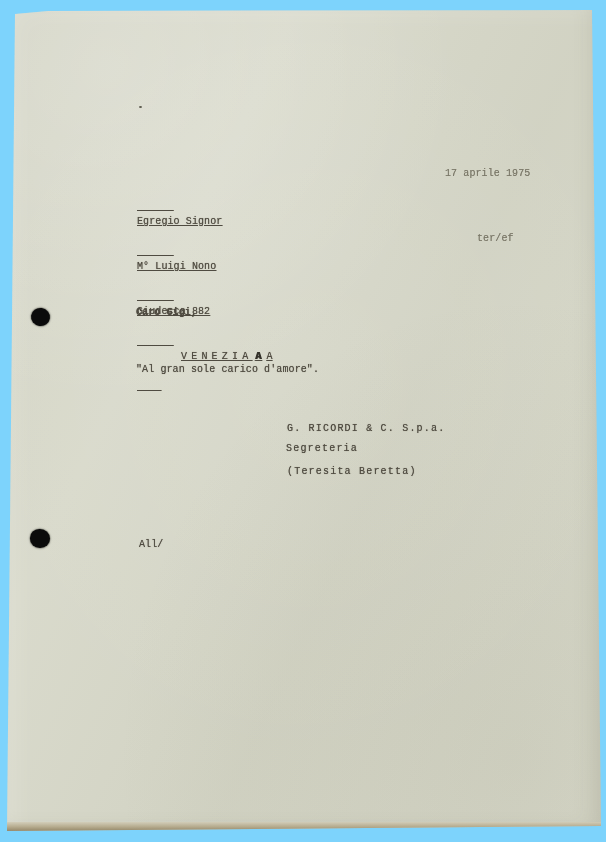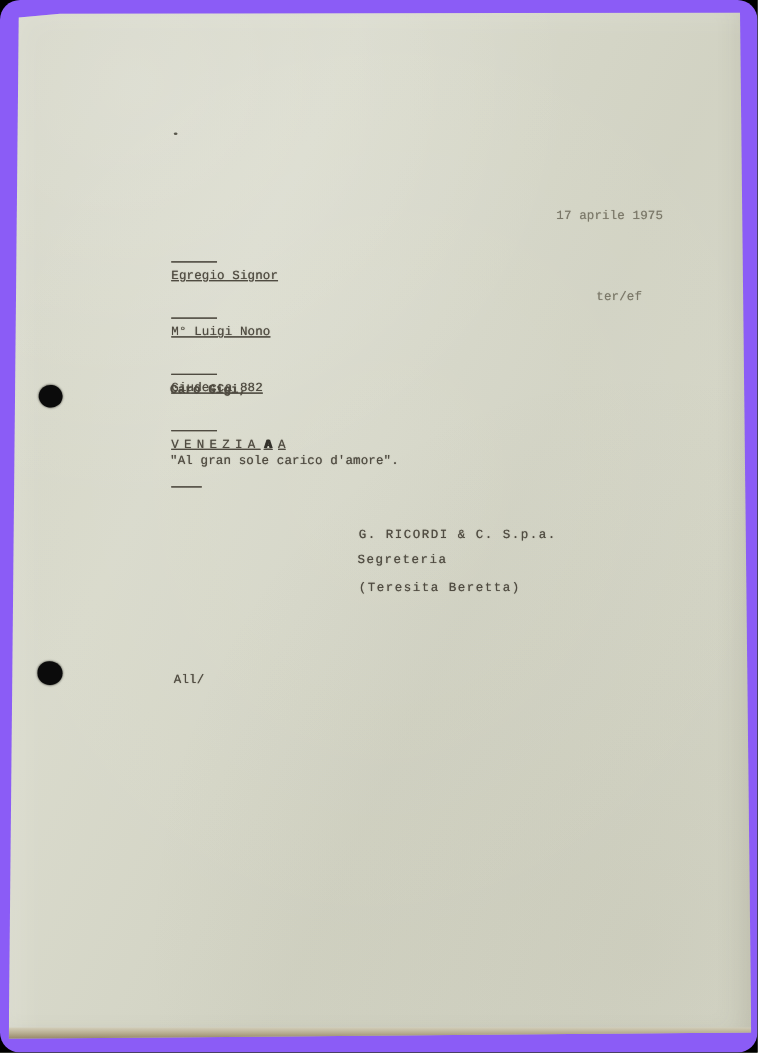--- a/index.html
+++ b/index.html
@@ -1,22 +1,21 @@
 <!DOCTYPE html>
 <html><head>
 <meta charset="utf-8">
 <style>
   html,body{margin:0;padding:0;background:#000;}
   .scan{
     position:relative;
     width:606px;height:842px;
-    background:#8b5cf6;
+    background:#7dd3fc;
     overflow:hidden;
     font-family:"Liberation Mono","DejaVu Sans Mono",monospace;
-    border-radius:16px;
   }
   .paper{
     position:absolute;inset:0;
     clip-path:polygon(15px 14px, 48px 11px, 592px 10px, 601px 826px, 7px 831px);
     background:
       radial-gradient(130% 90% at 18% 8%, rgba(255,255,255,0.20), rgba(255,255,255,0) 45%),
       radial-gradient(120% 100% at 85% 90%, rgba(118,116,90,0.10), rgba(118,116,90,0) 55%),
       radial-gradient(100% 80% at 50% 45%, rgba(255,255,255,0.08), rgba(255,255,255,0) 60%),
       linear-gradient(115deg, rgba(148,148,128,0.07) 0%, rgba(255,255,255,0.05) 30%, rgba(140,140,120,0.07) 60%, rgba(255,255,255,0.04) 100%),
       #d7d8c9;
@@ -32,21 +31,21 @@
   .line{
     position:absolute;
     white-space:pre;
     font-size:10px;
     line-height:15px;
     letter-spacing:0.1px;
     color:#4f4b41;
     text-shadow:0 0 0.7px rgba(70,64,52,0.75);
   }
   .faint{color:#7b7869;text-shadow:0 0 0.6px rgba(110,106,90,0.6);}
-  .addr-city{letter-spacing:4.2px;}
+  .addr-city{letter-spacing:4.2px;margin-left:44px;}
   .overstrike{
     font-weight:bold;color:#33312a;letter-spacing:0;
     text-shadow:0.7px 0 0 #33312a, -0.5px 0 0 #45423a;
     margin-left:3px;
   }
   .city-suffix{letter-spacing:0;margin-left:5px;}
   .sig{letter-spacing:1.2px;}
   .hole{
     position:absolute;border-radius:50%;
     background:#0b0b0b;

